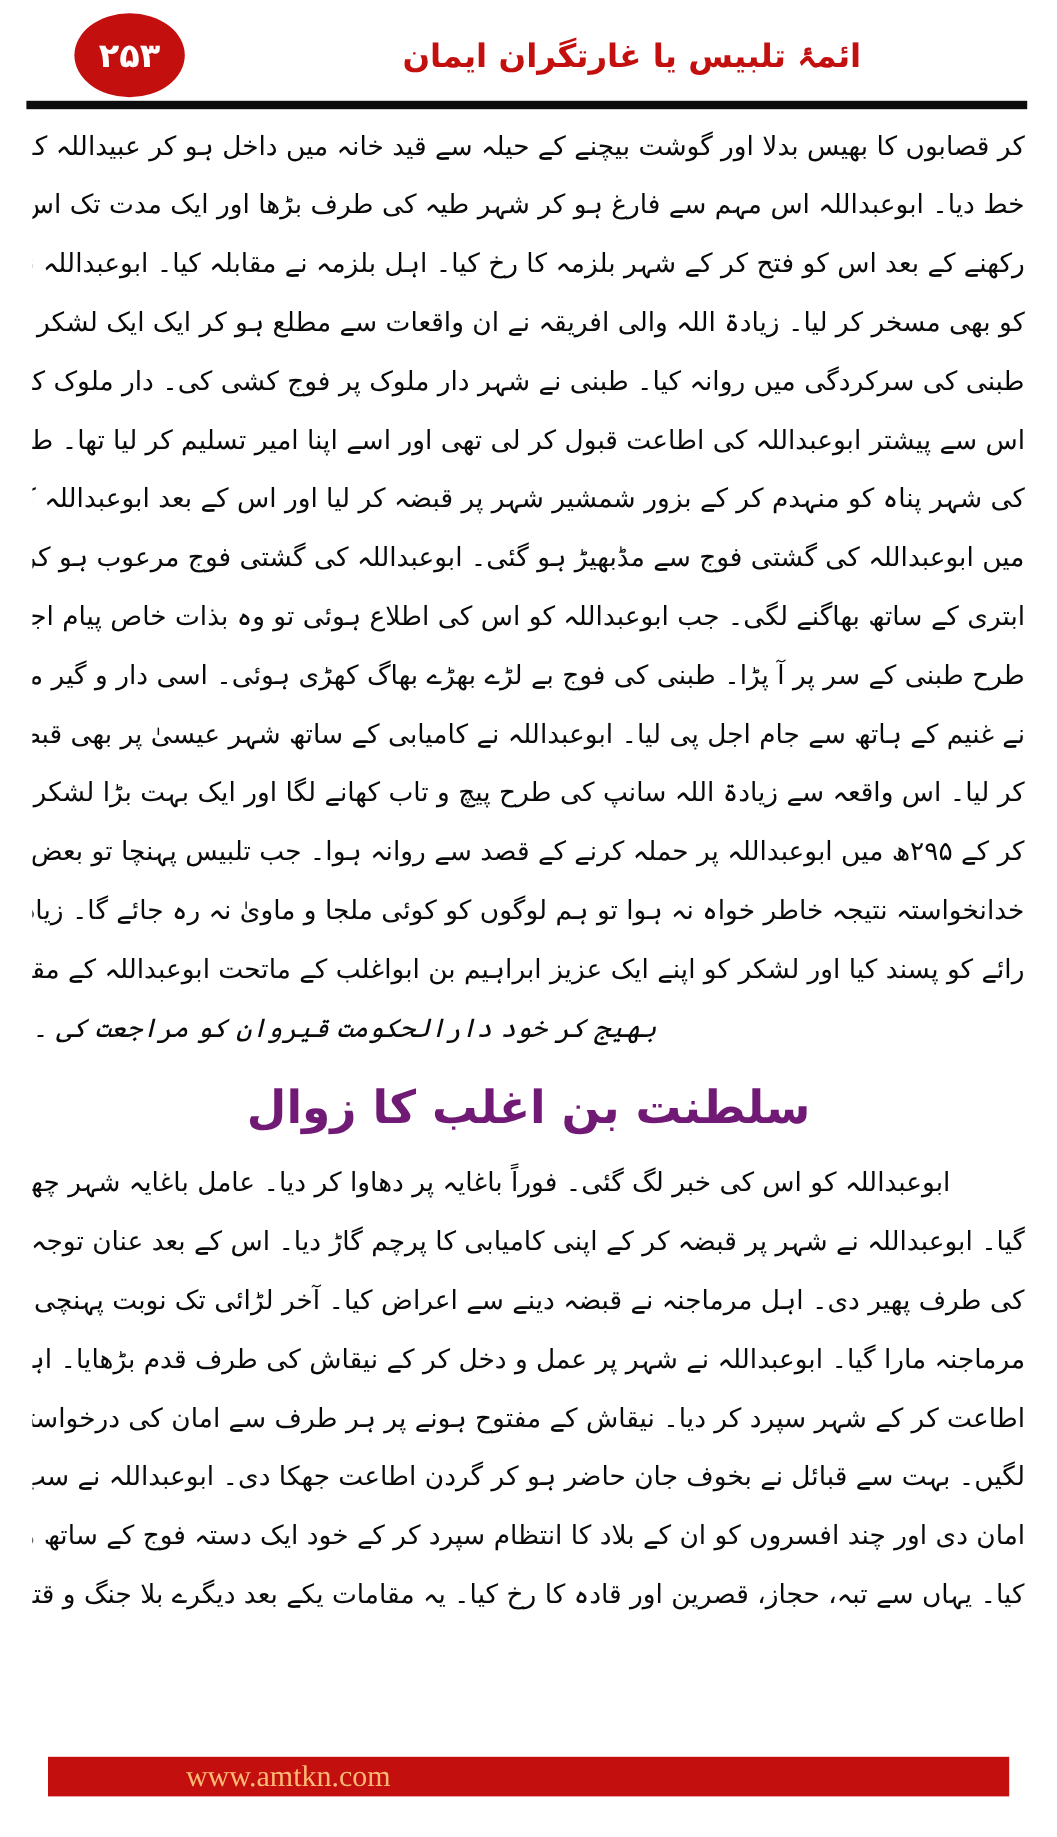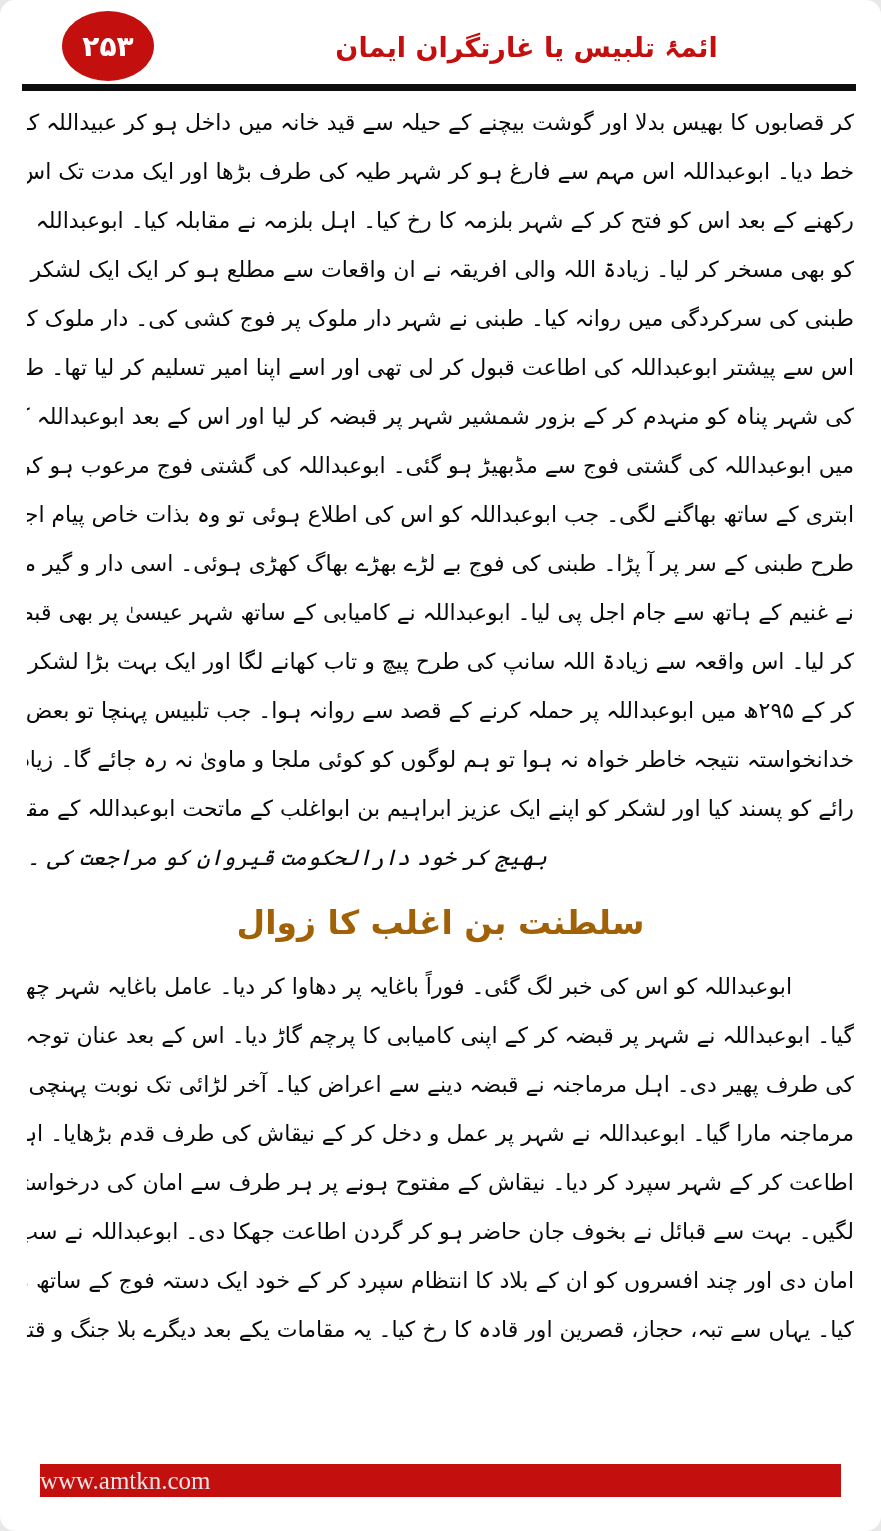--- a/index.html
+++ b/index.html
@@ -2,21 +2,20 @@
 <html lang="ur" style="--accent: #c40f0f;"><head>
 <meta charset="utf-8">
 <style>
   html,body{margin:0;padding:0;background:#e8e8e8;}
   .page{
     position:relative;
     width:881px;height:1531px;
     background:#ffffff;
     overflow:hidden;
     font-family:"DejaVu Sans",sans-serif;
-    border-radius:15px;
   }
   
   .page-badge{
     position:absolute;left:62px;top:11px;
     width:92px;height:70px;border-radius:50%;
     background:var(--accent,#c40f0f);
     display:flex;align-items:center;justify-content:center;
   }
   .page-badge span{
     color:#ffffff;font-size:28px;font-weight:bold;
@@ -50,34 +49,34 @@
   }
   .text-line.left{
     text-align:center;text-align-last:left;font-style:italic;
   }
   .text-line.indent{
     padding-right:62px;
   }
   .section-heading{
     direction:rtl;
     text-align:center;
-    font-size:33px;font-weight:bold;color:#a16207;
+    font-size:38px;font-weight:bold;color:#701a75;
     line-height:62px;height:62px;
     margin:10px 0 8px 0;
   }
   
   .footer-bar{
     position:absolute;left:40px;top:1464px;
     width:801px;height:33px;
     background:var(--accent,#c40f0f);
     display:flex;flex-direction:row;align-items:center;
   }
   .footer-bar .cell{
-    width:50%;
-    color:#e5e5e5;
+    width:50%;text-align:center;
+    color:#fdba74;
     font-family:"Liberation Serif","DejaVu Serif",serif;
     font-size:25px;
     line-height:33px;
     white-space:nowrap;
   }
 </style>
 </head>
 <body>
 
 <div class="page">

